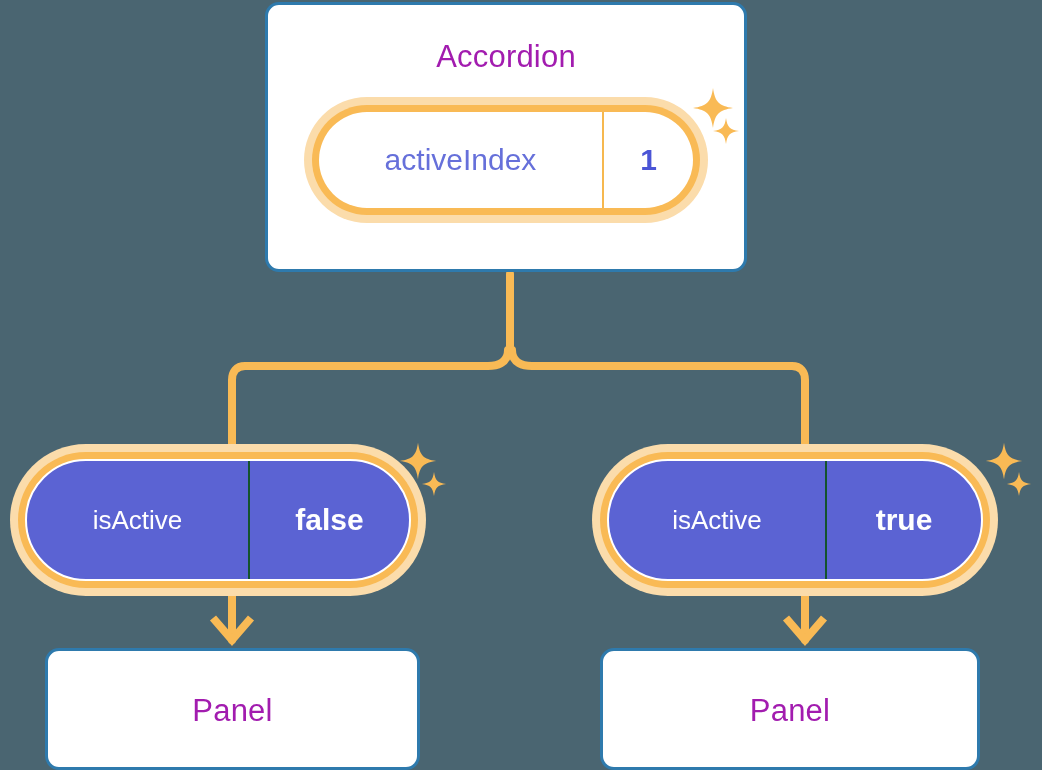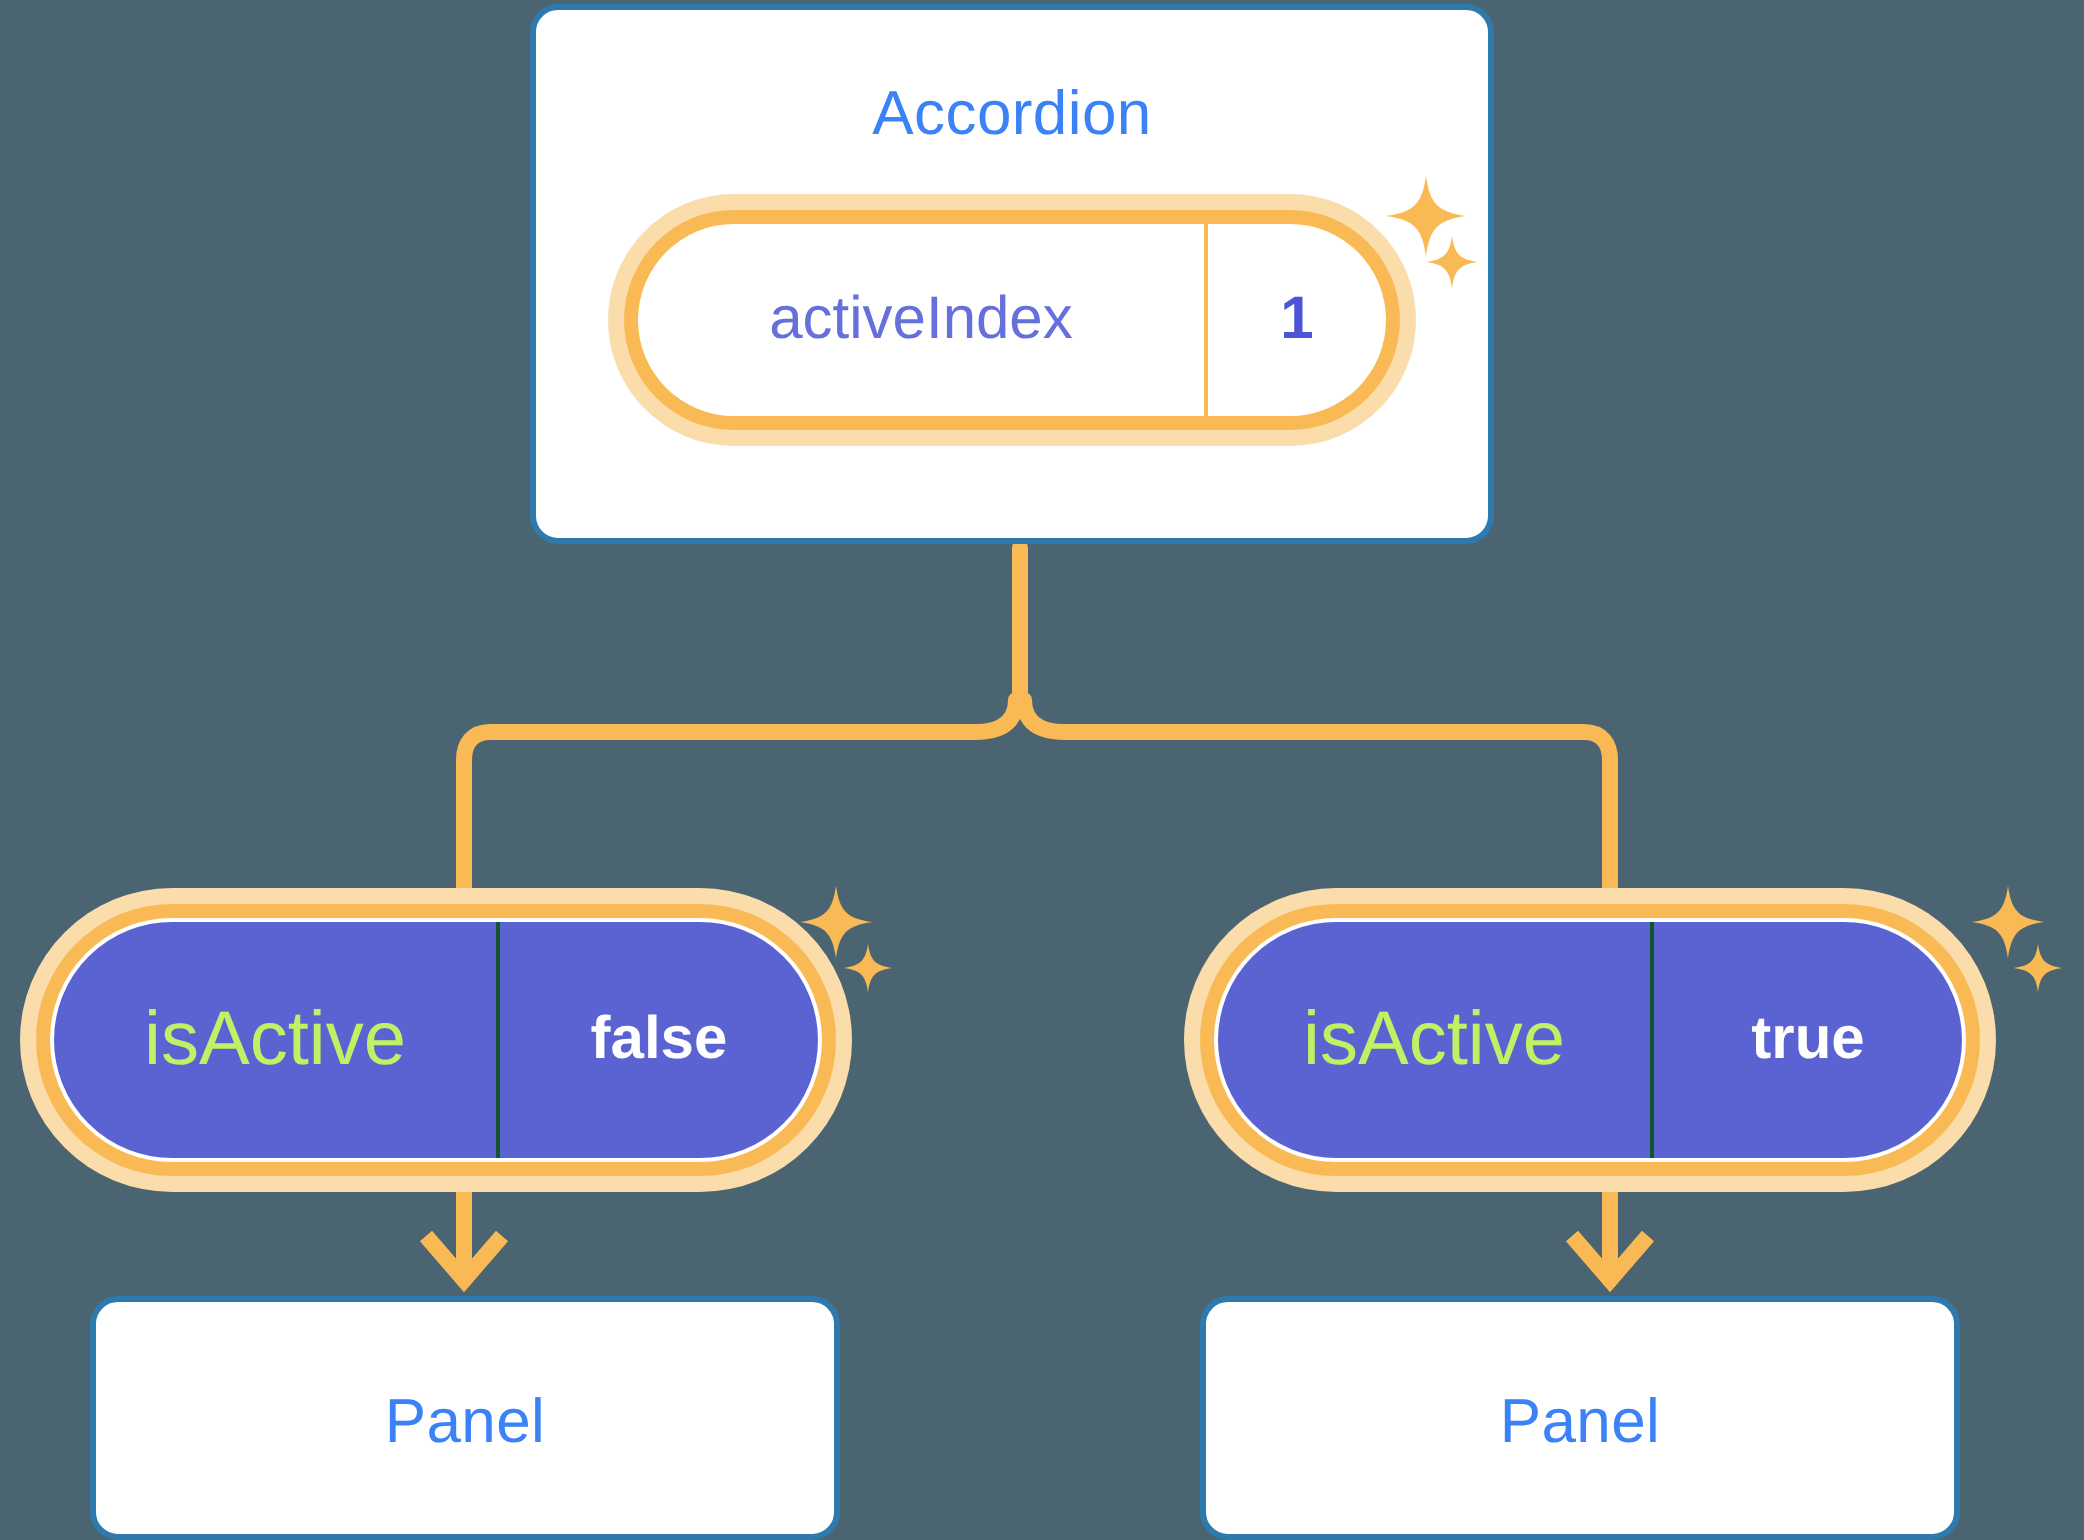--- a/index.html
+++ b/index.html
@@ -18,21 +18,21 @@
   .comp-card{
     position:absolute;
     background:#ffffff;
     border:3px solid #2e7aad;
     border-radius:14px;
     box-sizing:border-box;
   }
   .comp-title{
     position:absolute;left:0;right:0;
     text-align:center;
-    color:#3b82f6;
+    color:#a21caf;
     font-size:31px;
     letter-spacing:.2px;
     font-weight:400;
     white-space:nowrap;
   }
 
   
   .pill{
     position:absolute;
     box-sizing:border-box;
@@ -59,21 +59,21 @@
   }
 
   
   .pill.light .pill-inner{background:#ffffff;}
   .pill.light .pill-name{color:#6670da;font-size:30px;font-weight:400;}
   .pill.light .pill-value{color:#4b55d6;font-size:30px;font-weight:700;
       border-left:2px solid #f6b84f;}
 
   
   .pill.solid .pill-inner{background:#5b63d3;border:2px solid #ffffff;}
-  .pill.solid .pill-name{color:#bef264;font-size:38px;font-weight:400;}
+  .pill.solid .pill-name{color:#ffffff;font-size:26px;font-weight:400;}
   .pill.solid .pill-value{color:#ffffff;font-size:30px;font-weight:700;
       border-left:2px solid #14532d;}
 
   
   .sparkle{position:absolute;}
   .sparkle svg{display:block;}
 </style>
 </head>
 <body>
 

